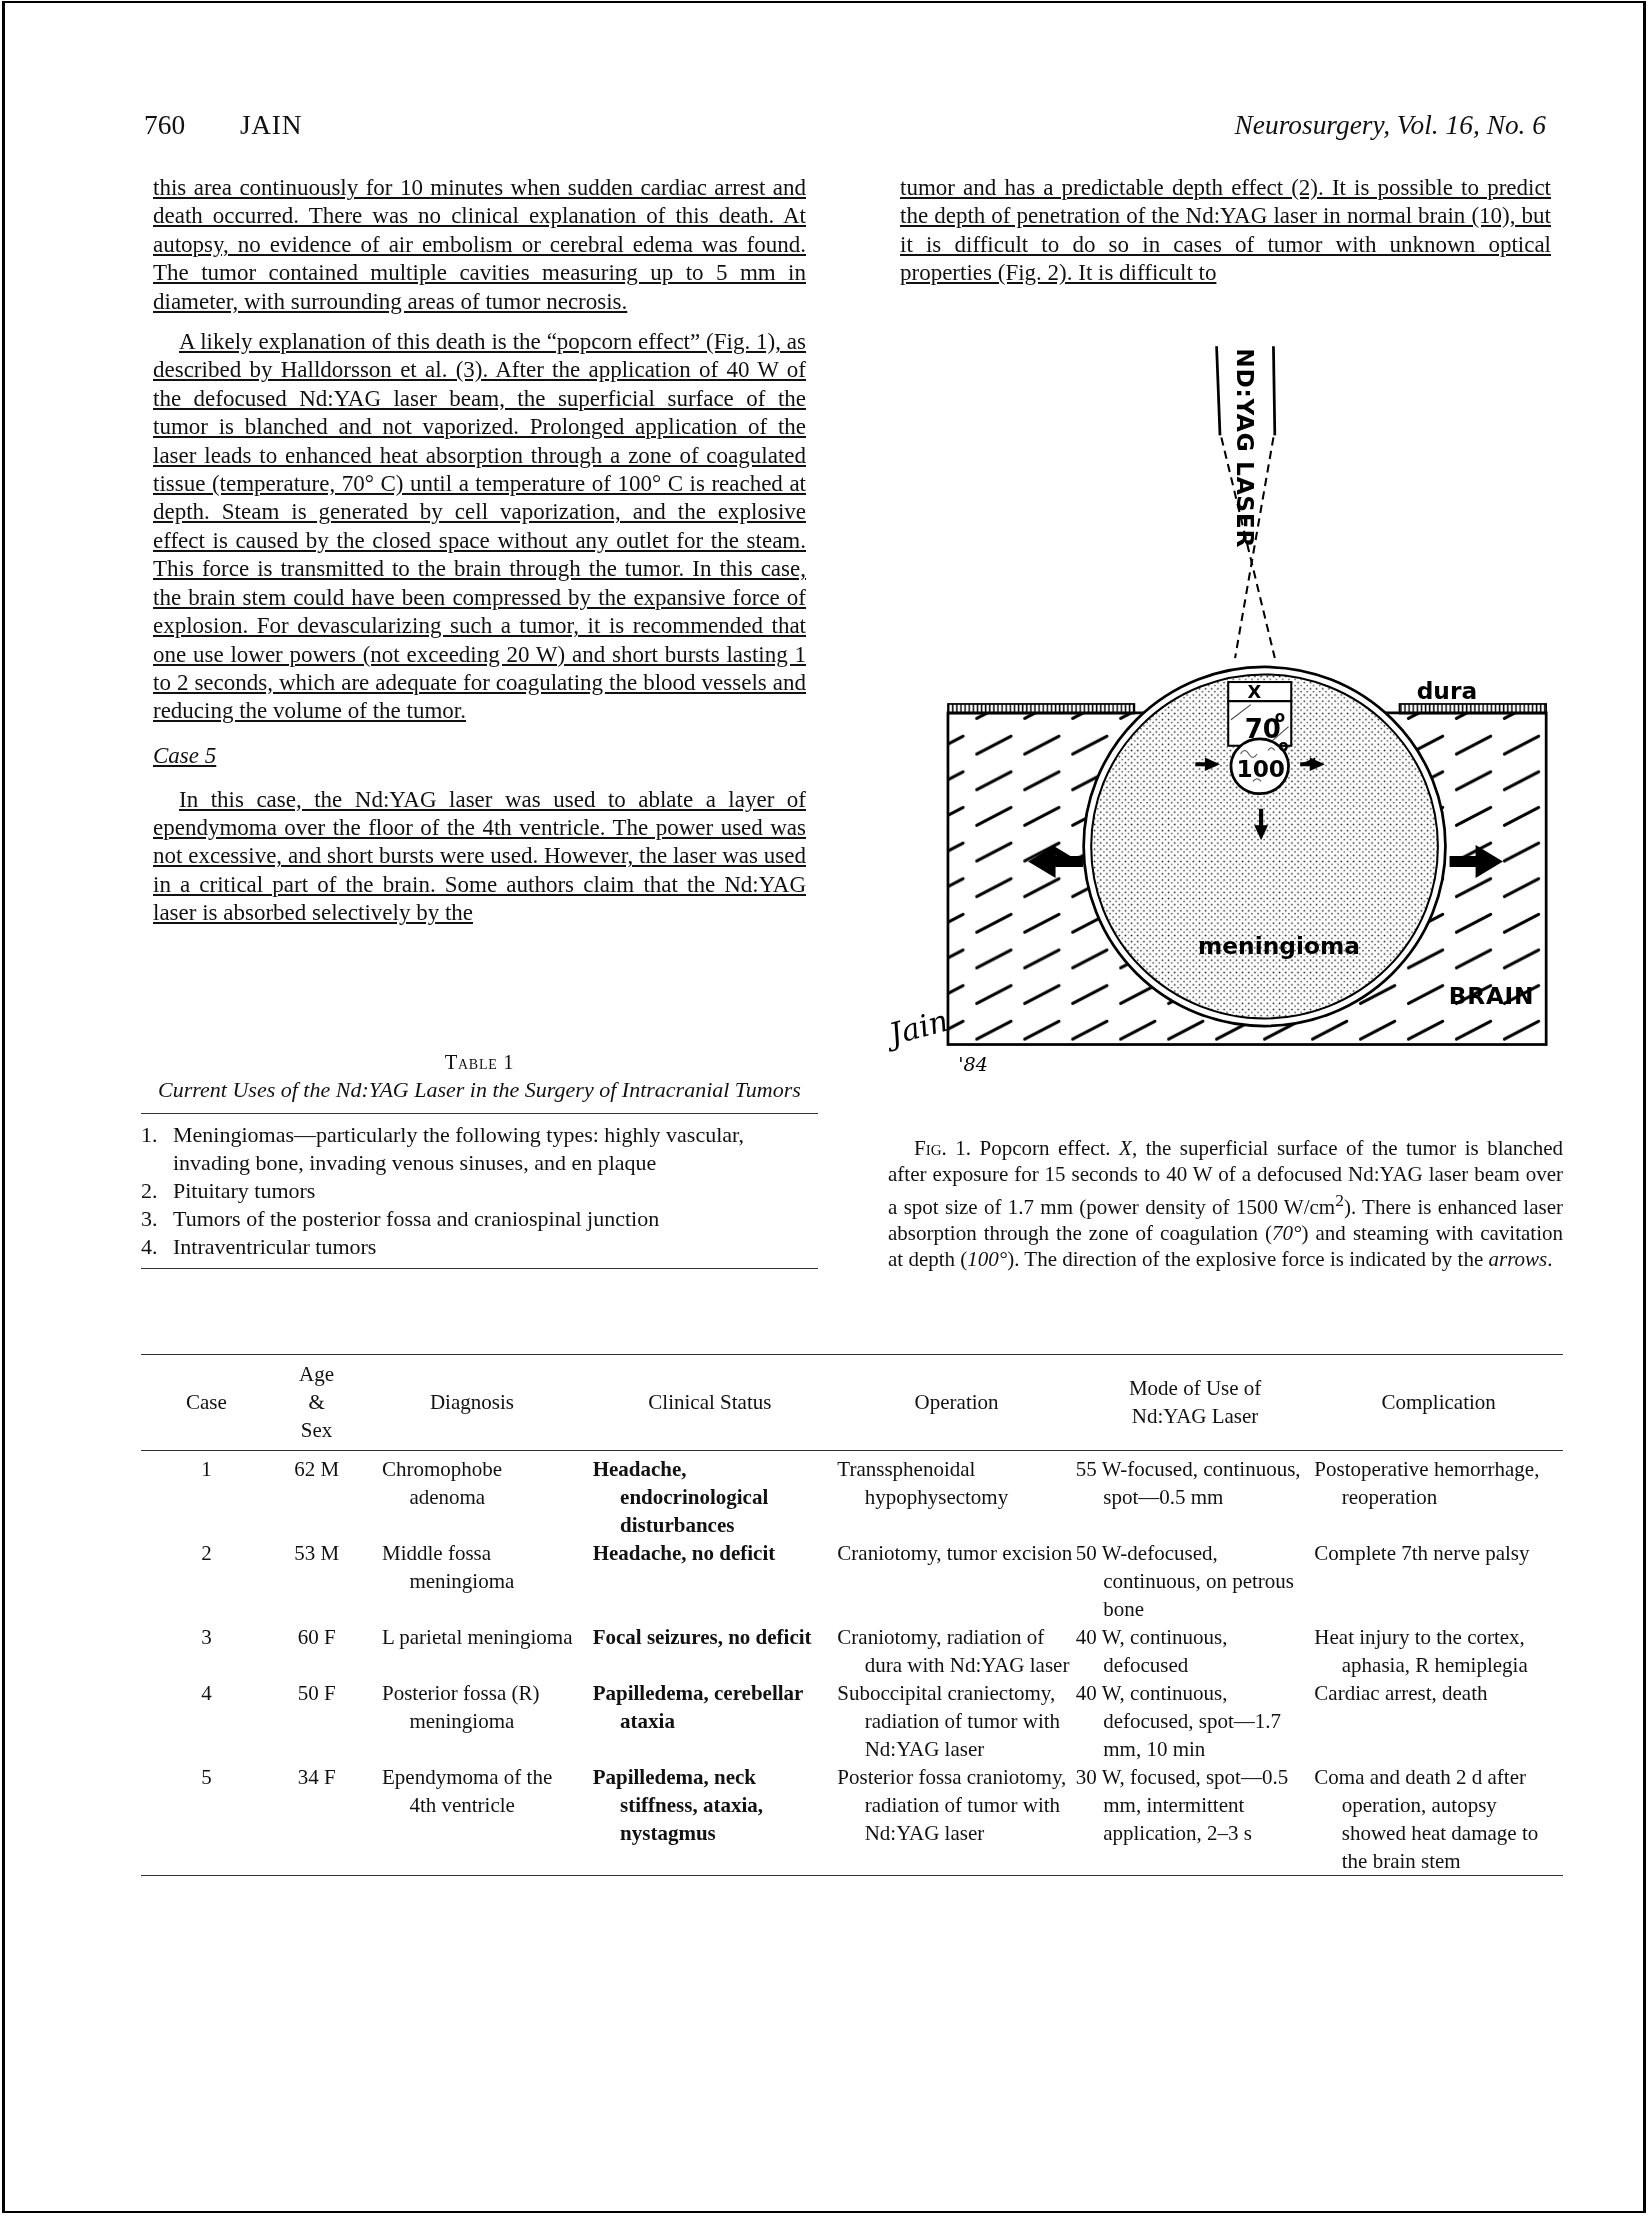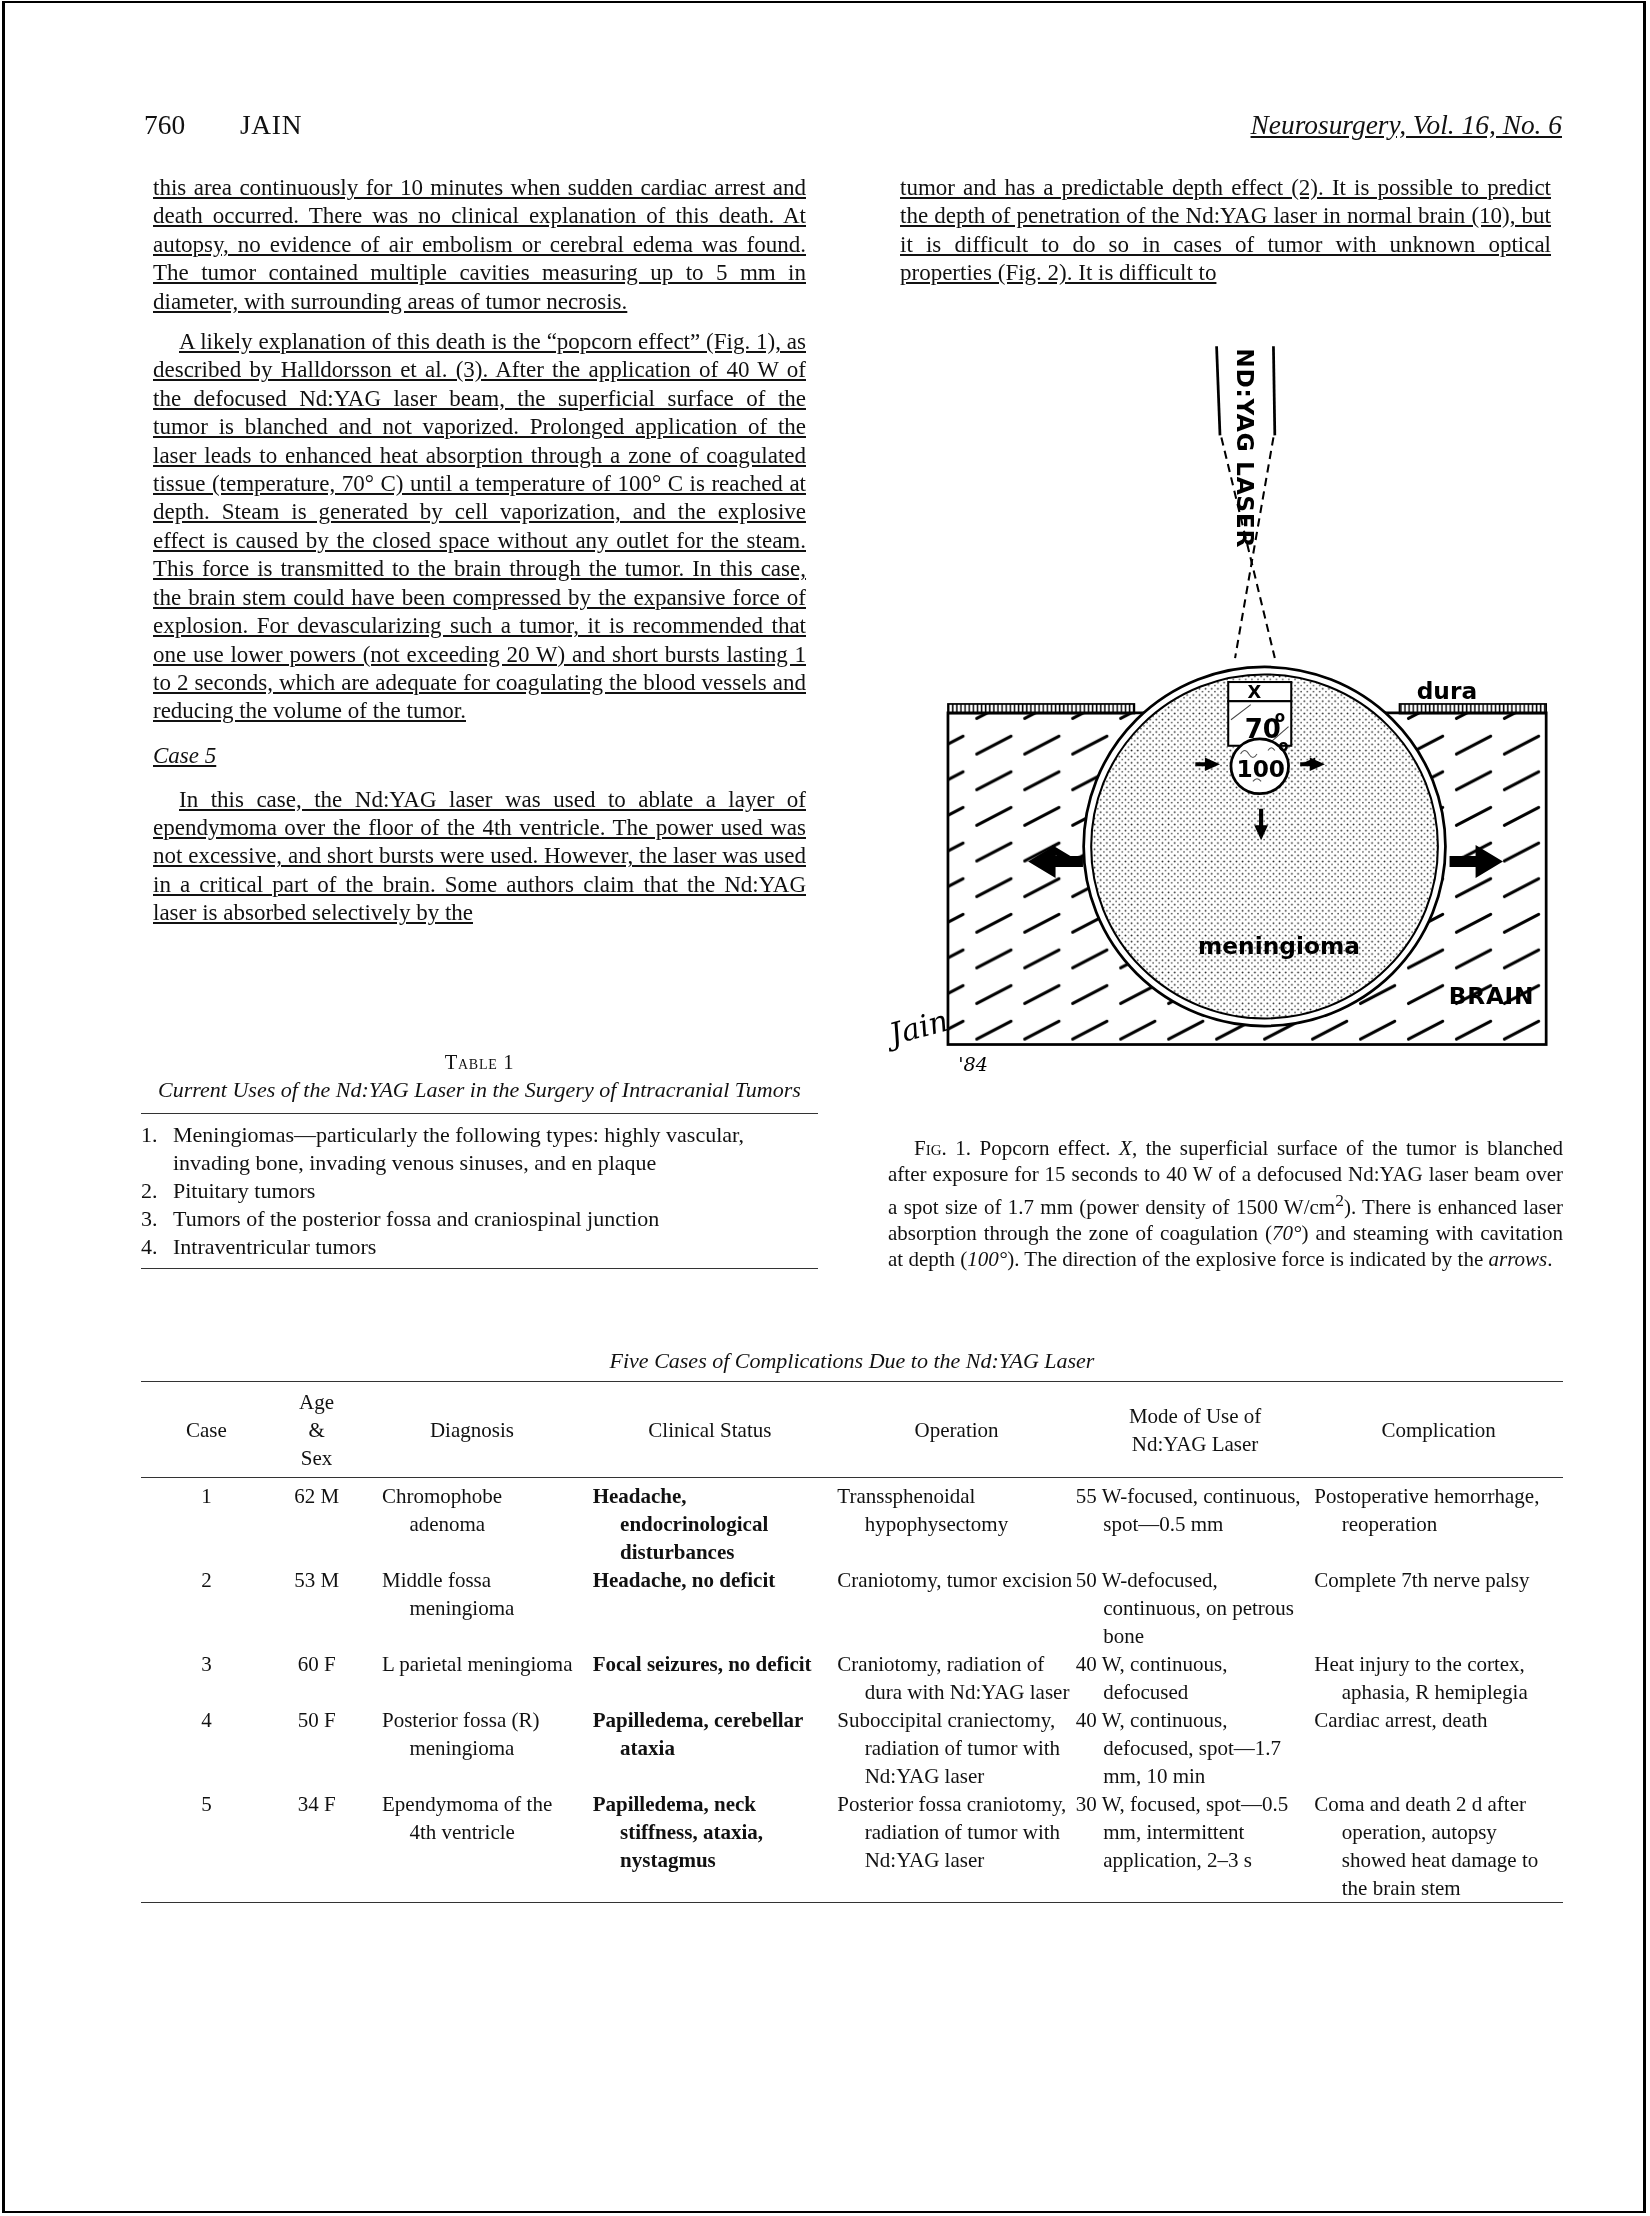--- a/index.html
+++ b/index.html
@@ -1,21 +1,21 @@
 <!DOCTYPE html>
 <html style="font-size:11px"><head>
 <meta charset="utf-8">
 <style>
   html, body { margin: 0; padding: 0; background: #ffffff; }
   body { width: 1650px; height: 2216px; position: relative; overflow: hidden; font-family: "Liberation Serif", "DejaVu Serif", serif; color: #111; }
   .page-border { position: absolute; left: 2.1px; top: 1.4px; width: 1644px; height: 2212px; border-left: 3.4px solid #000; border-right: 3.4px solid #000; border-top: 2.7px solid #000; border-bottom: 2.1px solid #000; box-sizing: border-box; pointer-events: none; }
   .run-head { position: absolute; top: 110px; font-size: 27.4px; }
   #page-num { left: 144px; }
   #author { left: 240px; letter-spacing: 0.7px; }
-  #journal { right: 88px; font-style: italic; text-decoration: underline; }
+  #journal { right: 104px; font-style: italic; }
   .col { position: absolute; font-size: 23px; line-height: 28.4px; text-align: justify; }
   #col-left { left: 141px; top: 162px; width: 677px; }
   #col-right { left: 888px; top: 162px; width: 675px; }
   .col p { margin: 12px; text-decoration: underline; }
   .indent { text-indent: 26px; }
   .case-head { font-style: italic; margin-top: 16.5px !important; margin-bottom: 15px !important; }
   .table1 { position: absolute; left: 141px; top: 1049px; width: 677px; }
   .tbl-label { text-align: center; font-size: 20.6px; font-variant: small-caps; letter-spacing: 0.7px; line-height: 27.4px; }
   .tbl-title { text-align: center; font-style: italic; font-size: 22px; line-height: 27.4px; }
   .rule { border-top: 1.4px solid #333; }
@@ -163,21 +163,20 @@
       <text x="118" y="1072" font-family="DejaVu Serif, serif" font-style="italic" font-size="28">'84</text>
     </g>
   </svg>
 </div>
 
 <div class="fig-caption">
   <span style="padding-left:26px;"></span><span class="sc">Fig. 1.</span> <span>Popcorn effect.</span> <i>X</i><span>, the superficial surface of the tumor is blanched after exposure for 15 seconds to 40 W of a defocused Nd:YAG laser beam over a spot size of 1.7 mm (power density of 1500 W/cm</span><sup>2</sup><span>). There is enhanced laser absorption through the zone of coagulation (</span><i>70°</i><span>) and steaming with cavitation at depth (</span><i>100°</i><span>). The direction of the explosive force is indicated by the </span><i>arrows</i><span>.</span>
 </div>
 
 <div class="table2">
-  <div class="tbl-title">Five Cases of Complications Due to the Nd:YAG Laser</div>
   <table class="t2">
     <thead>
       <tr>
         <th class="c-case">Case</th>
         <th class="c-age">
             <div>Age</div>
             <div>&amp;</div>
             <div>Sex</div>
           </th>
         <th class="c-diag">Diagnosis</th>

